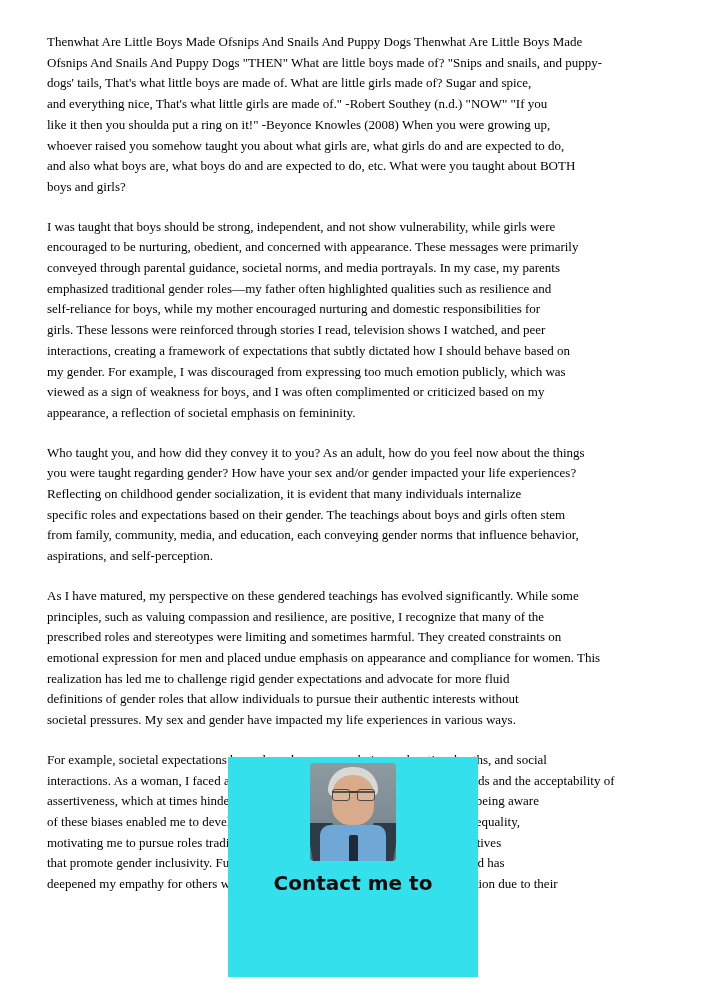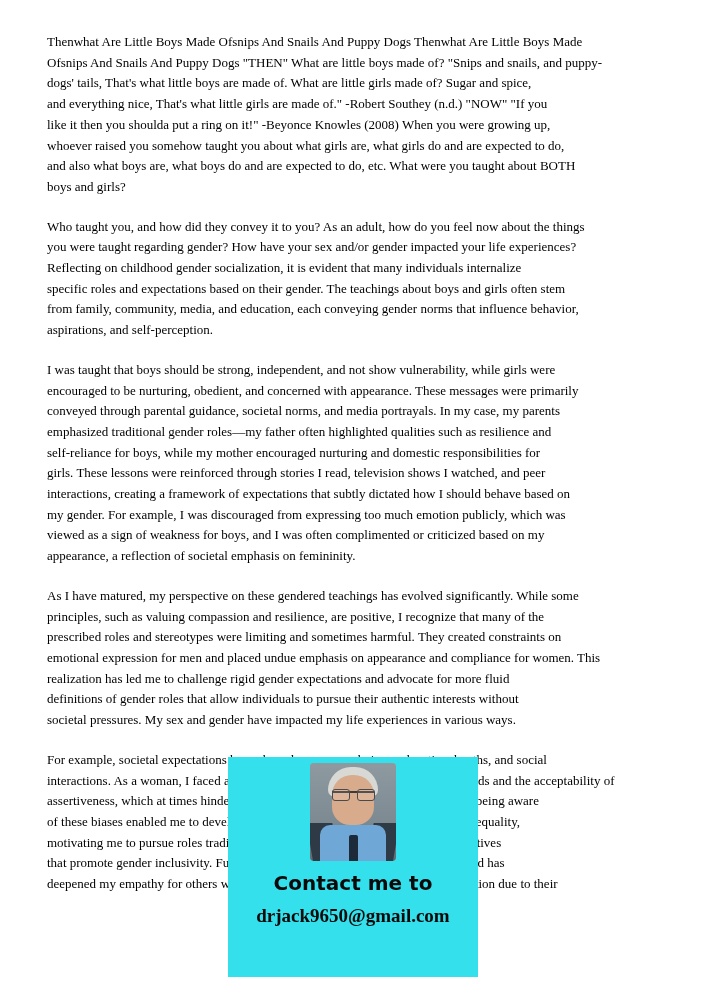--- a/index.html
+++ b/index.html
@@ -149,36 +149,36 @@
 
   <div class="doc-body">
     <p class="para">Thenwhat Are Little Boys Made Ofsnips And Snails And Puppy Dogs Thenwhat Are Little Boys Made
 Ofsnips And Snails And Puppy Dogs "THEN" What are little boys made of? "Snips and snails, and puppy-
 dogs' tails, That's what little boys are made of. What are little girls made of? Sugar and spice,
 and everything nice, That's what little girls are made of." -Robert Southey (n.d.) "NOW" "If you
 like it then you shoulda put a ring on it!" -Beyonce Knowles (2008) When you were growing up,
 whoever raised you somehow taught you about what girls are, what girls do and are expected to do,
 and also what boys are, what boys do and are expected to do, etc. What were you taught about BOTH
 boys and girls?</p>
-    <p class="para">Who taught you, and how did they convey it to you? As an adult, how do you feel now about the things
-you were taught regarding gender? How have your sex and/or gender impacted your life experiences?
-Reflecting on childhood gender socialization, it is evident that many individuals internalize
-specific roles and expectations based on their gender. The teachings about boys and girls often stem
-from family, community, media, and education, each conveying gender norms that influence behavior,
-aspirations, and self-perception.</p>
     <p class="para">I was taught that boys should be strong, independent, and not show vulnerability, while girls were
 encouraged to be nurturing, obedient, and concerned with appearance. These messages were primarily
 conveyed through parental guidance, societal norms, and media portrayals. In my case, my parents
 emphasized traditional gender roles—my father often highlighted qualities such as resilience and
 self-reliance for boys, while my mother encouraged nurturing and domestic responsibilities for
 girls. These lessons were reinforced through stories I read, television shows I watched, and peer
 interactions, creating a framework of expectations that subtly dictated how I should behave based on
 my gender. For example, I was discouraged from expressing too much emotion publicly, which was
 viewed as a sign of weakness for boys, and I was often complimented or criticized based on my
 appearance, a reflection of societal emphasis on femininity.</p>
+    <p class="para">Who taught you, and how did they convey it to you? As an adult, how do you feel now about the things
+you were taught regarding gender? How have your sex and/or gender impacted your life experiences?
+Reflecting on childhood gender socialization, it is evident that many individuals internalize
+specific roles and expectations based on their gender. The teachings about boys and girls often stem
+from family, community, media, and education, each conveying gender norms that influence behavior,
+aspirations, and self-perception.</p>
     <p class="para">As I have matured, my perspective on these gendered teachings has evolved significantly. While some
 principles, such as valuing compassion and resilience, are positive, I recognize that many of the
 prescribed roles and stereotypes were limiting and sometimes harmful. They created constraints on
 emotional expression for men and placed undue emphasis on appearance and compliance for women. This
 realization has led me to challenge rigid gender expectations and advocate for more fluid
 definitions of gender roles that allow individuals to pursue their authentic interests without
 societal pressures. My sex and gender have impacted my life experiences in various ways.</p>
     <p class="para">For example, societal expectations have shaped my career choices, educational paths, and social
 interactions. As a woman, I faced assumptions about my competence in certain fields and the acceptability of
 assertiveness, which at times hindered my professional advancement. Conversely, being aware
@@ -195,16 +195,15 @@
       <div class="av-jacket-r"></div>
       <div class="av-shirt"></div>
       <div class="av-tie"></div>
       <div class="av-hair"></div>
       <div class="av-face"></div>
       <div class="av-glasses"></div>
       <div class="av-glass-l"></div>
       <div class="av-glass-r"></div>
     </div>
     <div class="overlay-line1">Contact me to</div>
-    <div class="overlay-email">drjack9650@gmail.com</div>
   </div>
 
 </div>
 
 </body></html>

